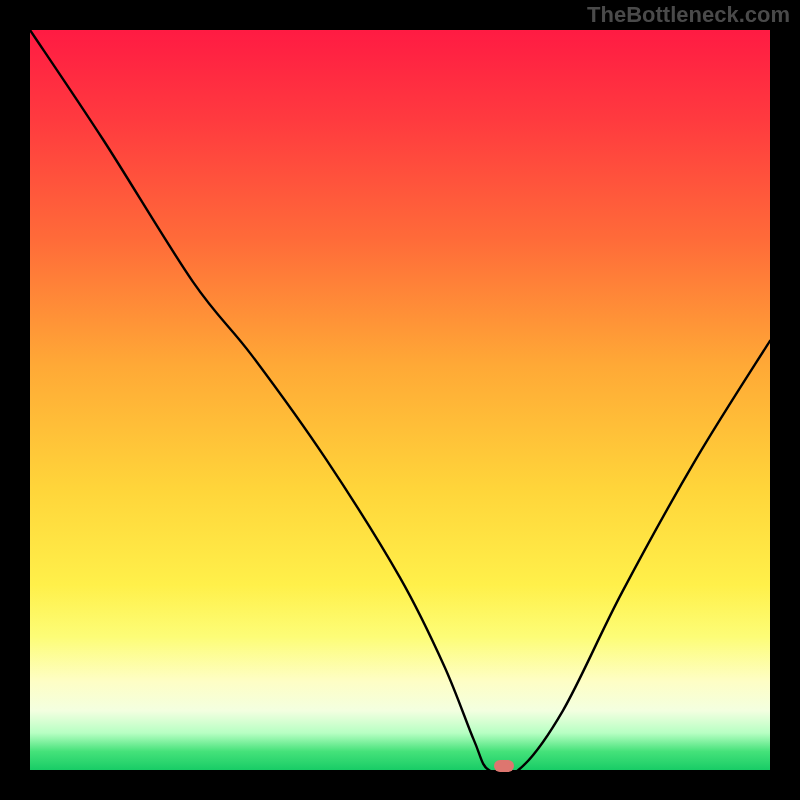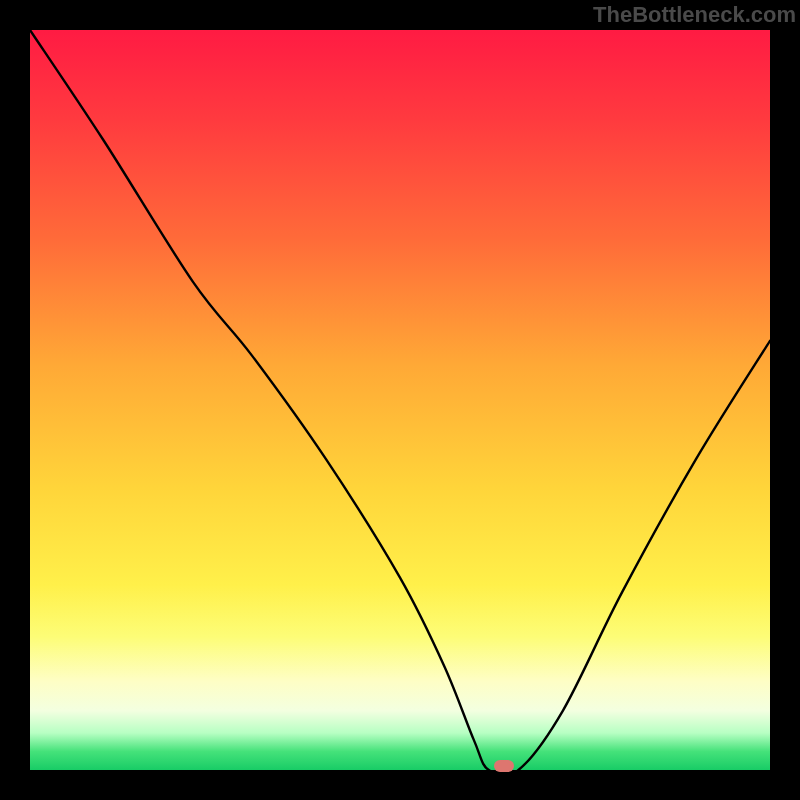--- a/index.html
+++ b/index.html
@@ -13,21 +13,21 @@
   }
   .frame {
     position: relative;
     width: 800px;
     height: 800px;
     background: #000;
   }
   .watermark {
     position: absolute;
     top: 2px;
-    right: 4px;
+    right: 10px;
     color: #4a4a4a;
     font-size: 22px;
     font-weight: 600;
   }
   .plot-area {
     position: absolute;
     left: 30px;
     top: 30px;
     width: 740px;
     height: 740px;

